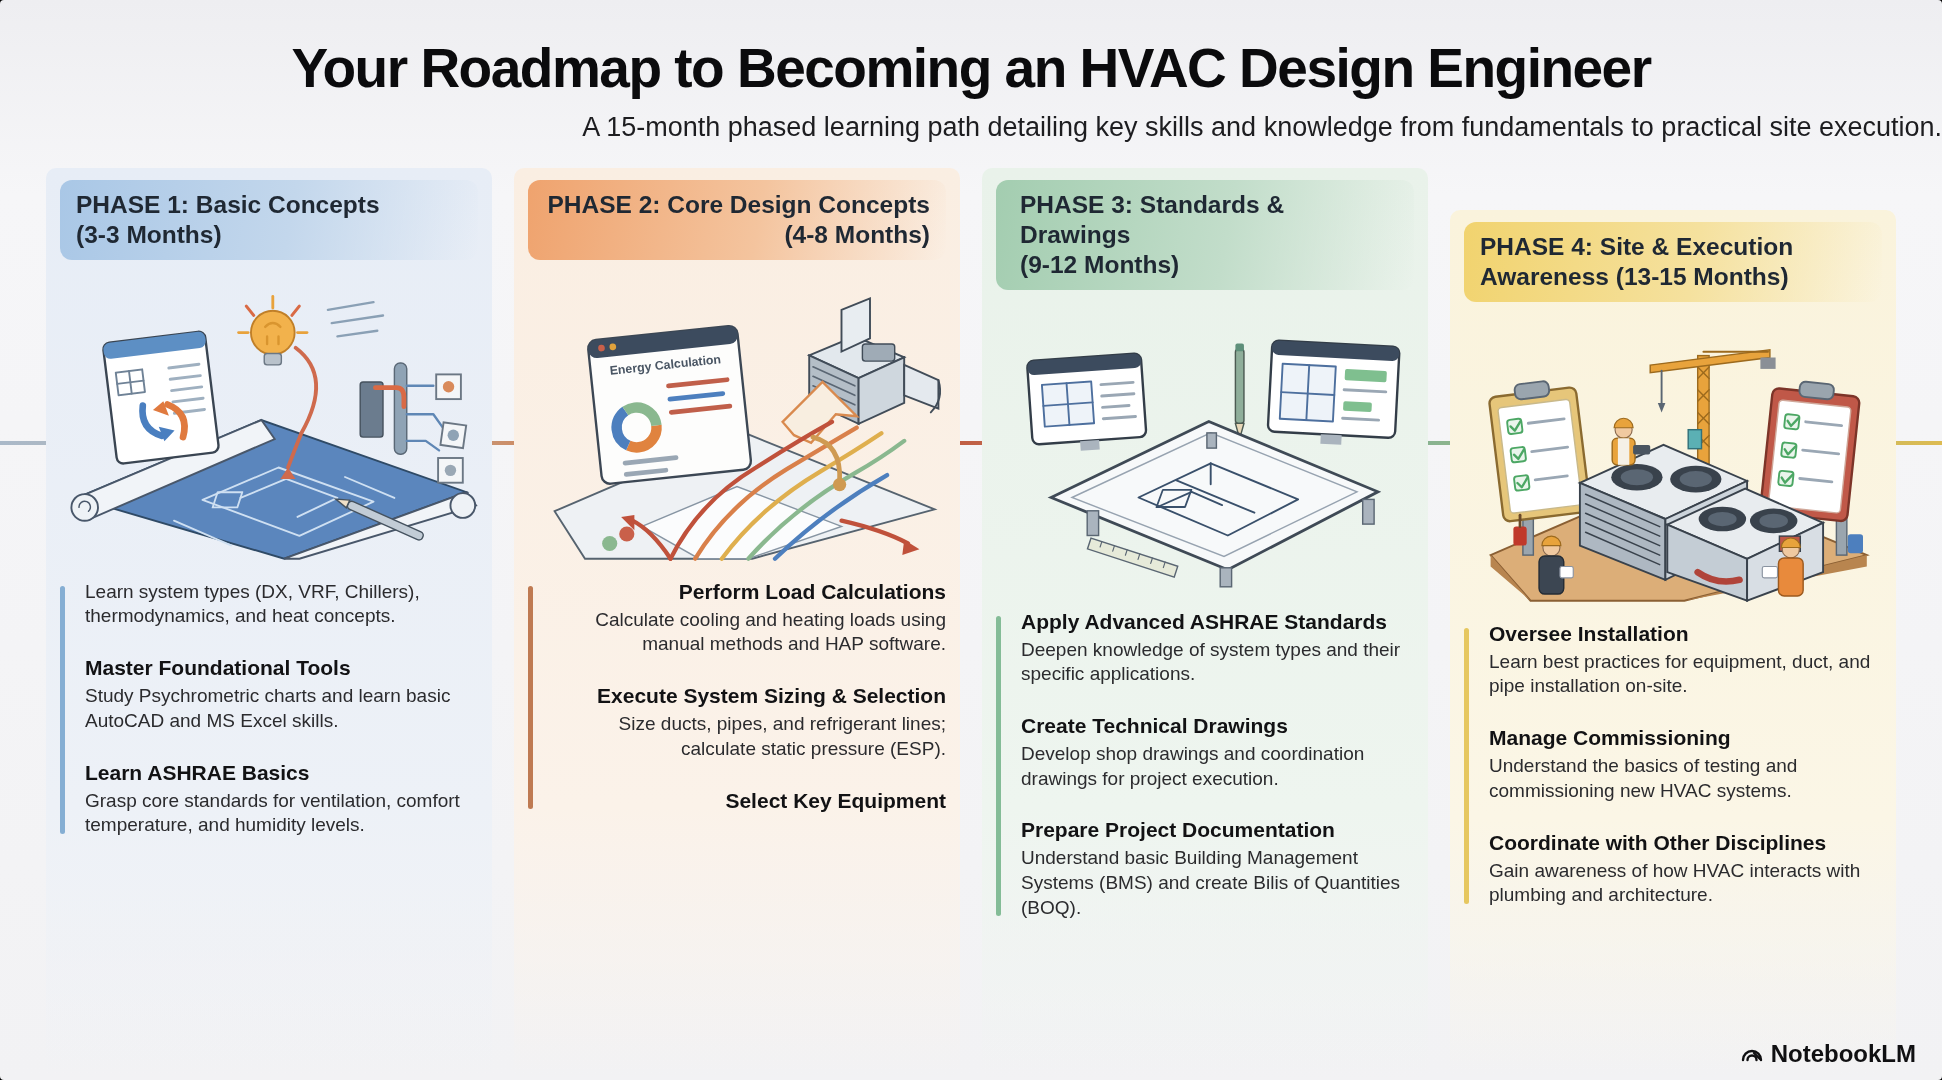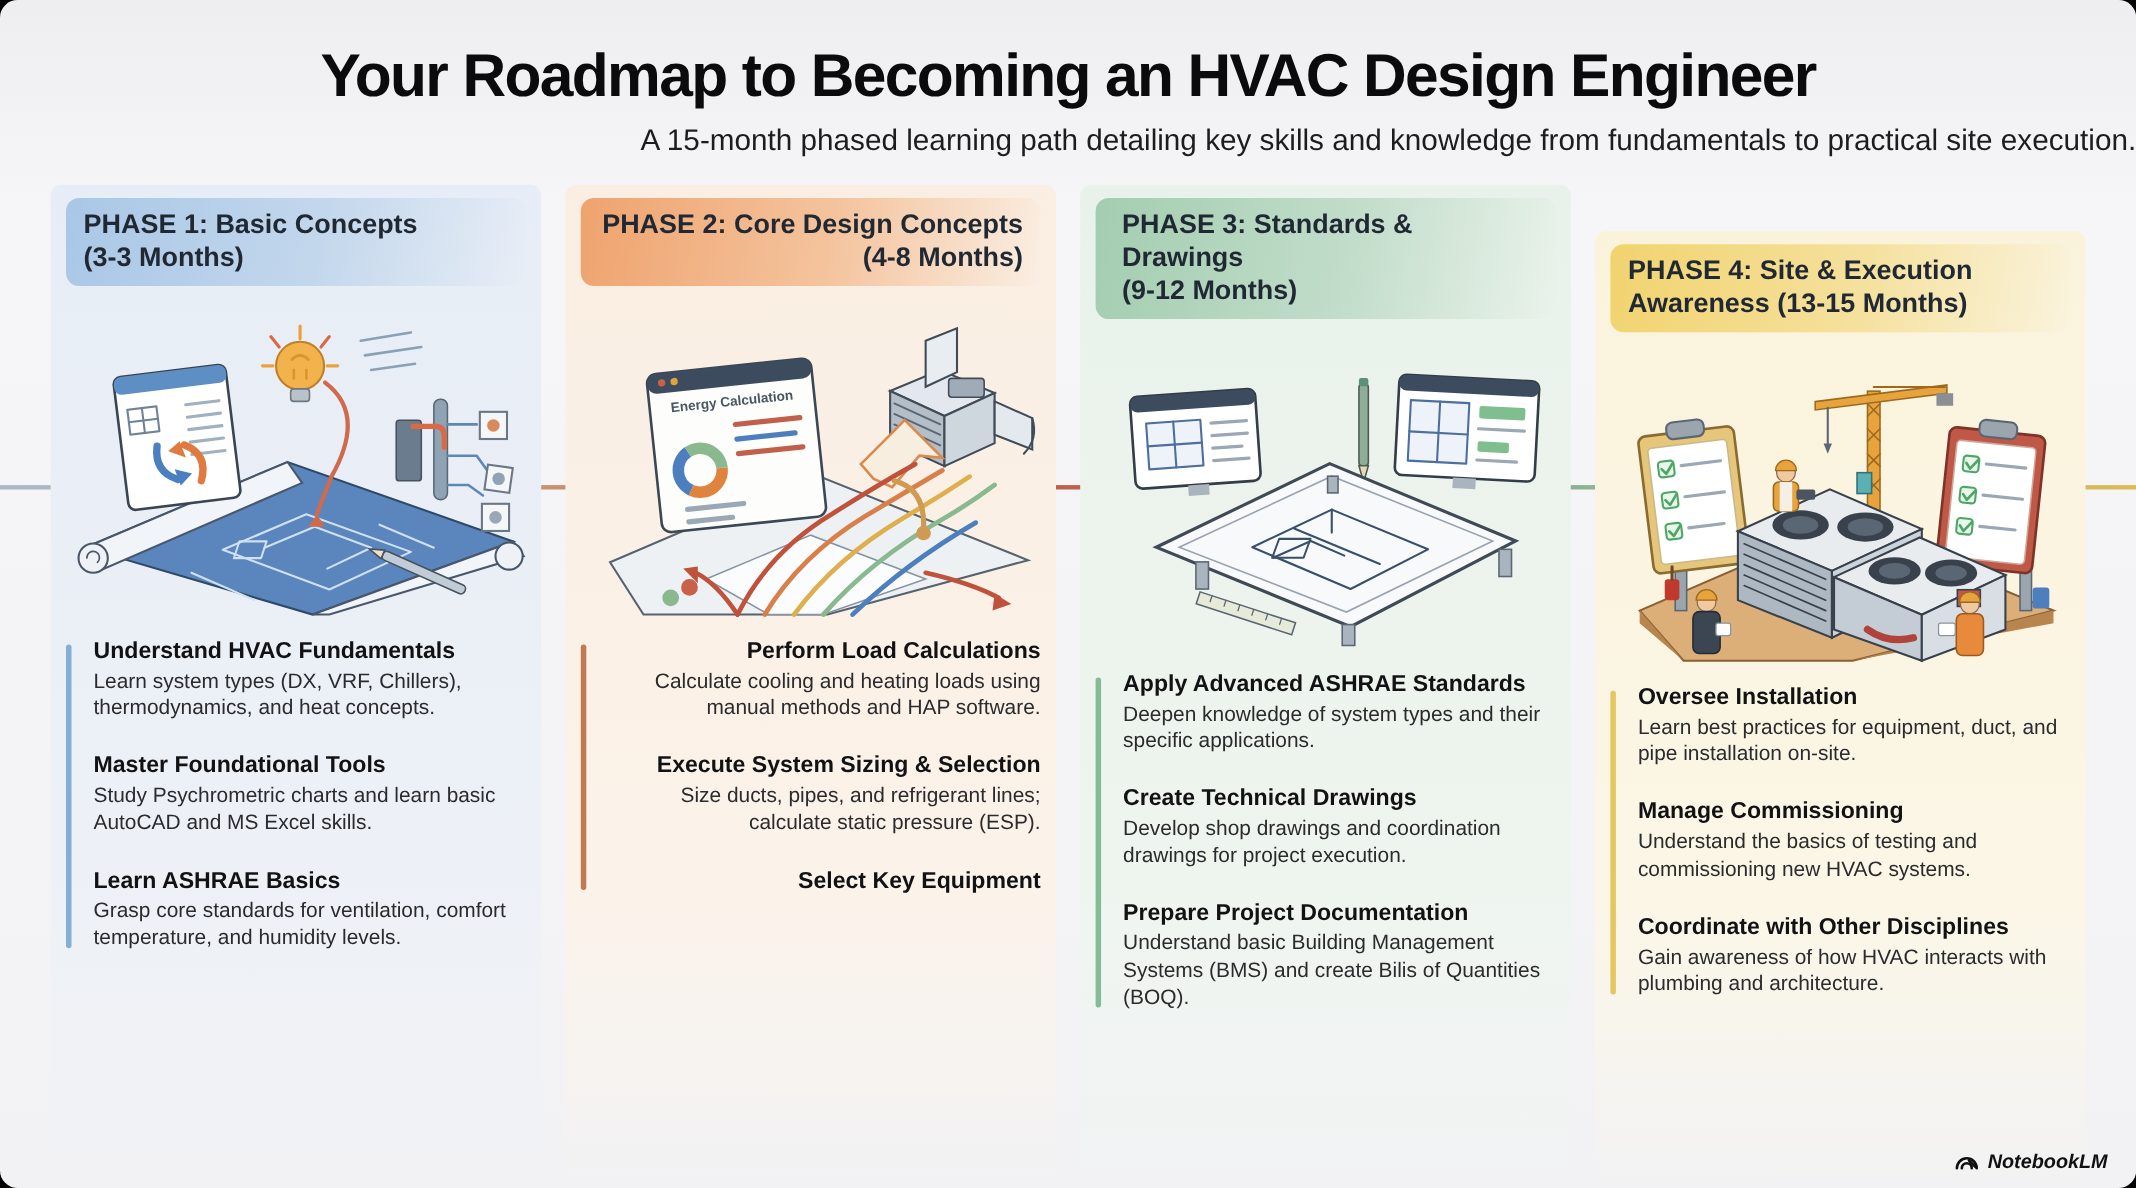--- a/index.html
+++ b/index.html
@@ -1,17 +1,17 @@
 <!DOCTYPE html>
 <html><head>
 <meta charset="utf-8">
 <style>
   html,body{margin:0;padding:0;background:#000;}
   body{width:1942px;height:1080px;position:relative;font-family:"Liberation Sans","DejaVu Sans",sans-serif;overflow:hidden;}
-  .canvas{position:absolute;inset:0;border-radius:16px;overflow:hidden;
+  .canvas{position:absolute;inset:0;border-radius:4px;overflow:hidden;
           background:linear-gradient(180deg,#eeeef1 0%,#f6f6f8 18%,#f4f4f6 60%,#f2f2f4 100%);}
   
   .hdr{position:absolute;top:0;left:0;width:100%;text-align:center;z-index:4;}
   .title{margin-top:36px;font-size:55px;font-weight:700;letter-spacing:-1.5px;color:#0b0b0d;}
   .subtitle{margin-top:12px;font-size:27px;color:#1d1d20;text-align:right;}
   
   .connector{position:absolute;top:441px;left:0;width:100%;height:4px;z-index:1;
      background:linear-gradient(90deg,#aab9c9 0%,#b9b0a4 18%,#d47f4e 30%,#c25840 48%,#b98a67 60%,#85b394 72%,#a9b878 85%,#ddbb52 100%);}
   
   .cols{position:absolute;top:168px;left:46px;right:46px;bottom:0;display:grid;
@@ -32,21 +32,21 @@
   .items::before{content:'';position:absolute;left:0;top:6px;bottom:4px;width:5px;border-radius:3px;}
   .c1 .items::before{background:#85aed3;}
   .c2 .items::before{background:#bf7a52;}
   .c3 .items::before{background:#84bc97;}
   .c4 .items::before{background:#e6c75f;}
   .item{margin-bottom:27px;}
   .item .h{font-size:21px;font-weight:700;color:#121214;}
   .item .b{font-size:19px;color:#2b2b2e;line-height:1.3;margin-top:4px;}
   
   .footer{position:absolute;right:26px;bottom:12px;display:flex;align-items:center;gap:7px;z-index:5;}
-  .footer .brand{font-size:18px;font-weight:700;color:#101012;font-style:italic;}
+  .footer .brand{font-size:24px;font-weight:700;color:#101012;}
   
   .ln{fill:none;stroke-linecap:round;stroke-linejoin:round;}
 </style>
 </head>
 <body>
 
 <div class="canvas">
 
   <div class="hdr">
     <div class="title">Your Roadmap to Becoming an HVAC Design Engineer</div>
@@ -142,21 +142,20 @@
 
           <g class="ln" stroke="#8aa0b5" stroke-width="2.5">
             <line x1="282" y1="30" x2="330" y2="22"></line>
               <line x1="286" y1="44" x2="340" y2="36"></line>
               <line x1="292" y1="58" x2="334" y2="52"></line>
           </g>
         </svg>
       </div>
       <div class="items">
         <div class="item">
-          <div class="h">Understand HVAC Fundamentals</div>
           <div class="b">Learn system types (DX, VRF, Chillers), thermodynamics, and heat concepts.</div>
         </div>
         <div class="item">
           <div class="h">Master Foundational Tools</div>
           <div class="b">Study Psychrometric charts and learn basic AutoCAD and MS Excel skills.</div>
         </div>
         <div class="item">
           <div class="h">Learn ASHRAE Basics</div>
           <div class="b">Grasp core standards for ventilation, comfort temperature, and humidity levels.</div>
         </div>

